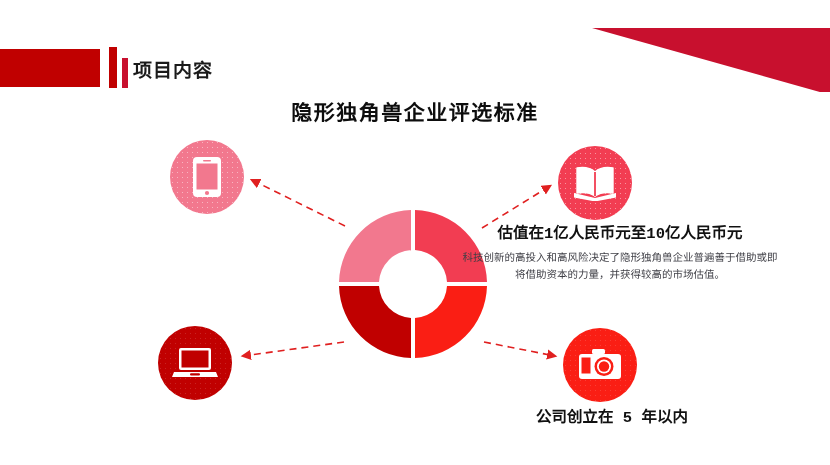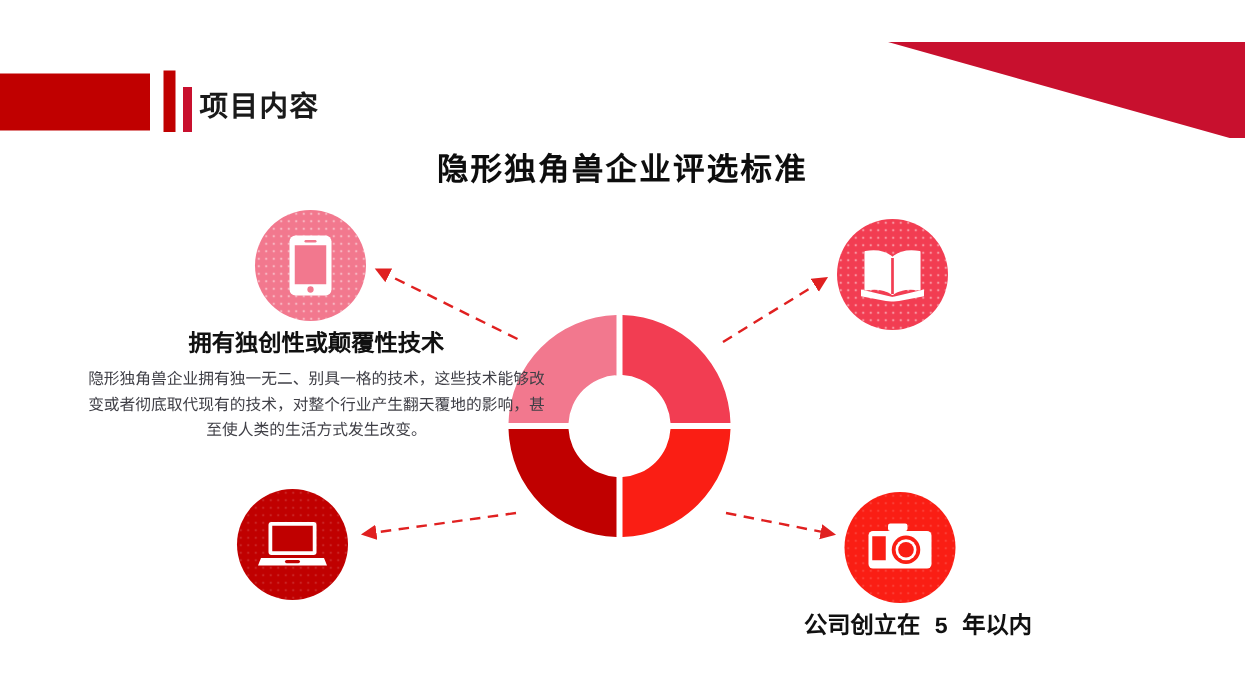--- a/index.html
+++ b/index.html
@@ -225,24 +225,24 @@
     <svg width="46" height="34" viewBox="0 0 46 34" xmlns="http://www.w3.org/2000/svg" style="position:relative">
       <rect x="15" y="1" width="13" height="5" rx="1.5" fill="#ffffff"></rect>
       <rect x="2" y="6" width="42" height="25" rx="3" fill="#ffffff"></rect>
       <circle cx="27" cy="18.5" r="9.5" fill="#FA1E14"></circle>
       <circle cx="27" cy="18.5" r="7" fill="#ffffff"></circle>
       <circle cx="27" cy="18.5" r="5.2" fill="#FA1E14"></circle>
       <rect x="4.5" y="9.5" width="9" height="16" fill="#FA1E14"></rect>
     </svg>
   </div>
 
-  <div class="block blk-tl">
-    <div class="block-h">拥有独创性或颠覆性技术</div>
-    <div class="block-p">隐形独角兽企业拥有独一无二、别具一格的技术，这些技术能够改变或者彻底取代现有的技术，对整个行业产生翻天覆地的影响，甚至使人类的生活方式发生改变。</div>
-  </div>
-
+
+  <div class="block blk-tr">
+    <div class="block-h">估值在1亿人民币元至10亿人民币元</div>
+    <div class="block-p">科技创新的高投入和高风险决定了隐形独角兽企业普遍善于借助或即将借助资本的力量，并获得较高的市场估值。</div>
+  </div>
 
 
   <div class="block blk-br">
     <div class="block-h">公司创立在 5 年以内</div>
   </div>
 
 </div>
 
 </body></html>

